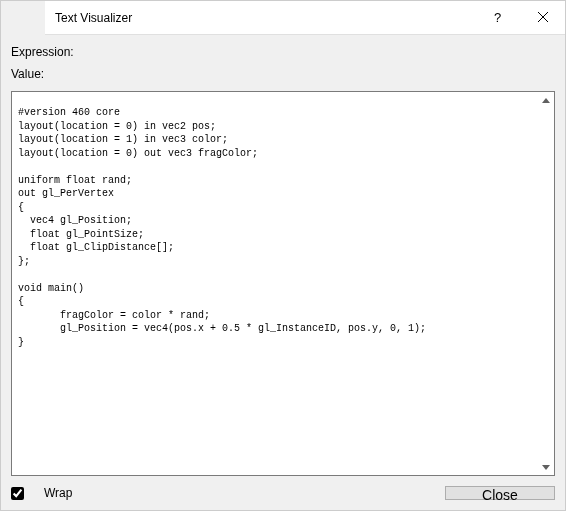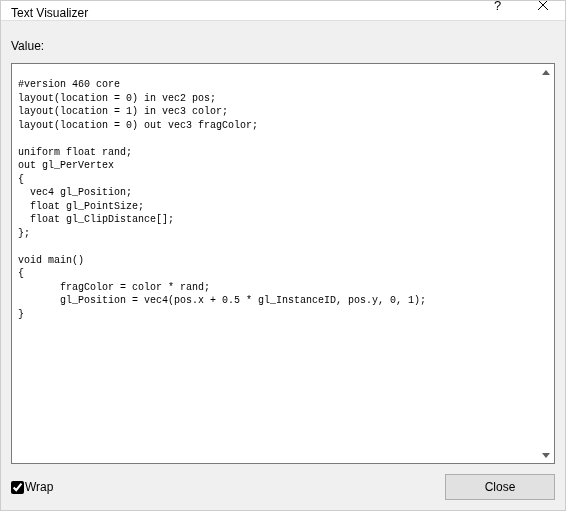--- a/index.html
+++ b/index.html
@@ -8,26 +8,27 @@
       font-size: 12px;
       background: #f0f0f0;
       width: 566px;
       height: 511px;
       overflow: hidden;
       display: flex;
       flex-direction: column;
       border: 1px solid #ccc;
     }
     .titlebar {
-      height: 20px;
+      height: 34px;
       background: #ffffff;
       display: flex;
-      align-items: flex-end;
+      align-items: center;
       padding: 0 0 0 10px;
       border-bottom: 1px solid #e0e0e0;
+      margin-left: 44px;
     }
     .titlebar .title {
       flex: 1;
       font-size: 12px;
       color: #000;
     }
     .titlebar .sysbtn {
       width: 45px;
       height: 30px;
       display: flex;
@@ -104,36 +105,36 @@
     .scroll-arrow.down { bottom: 1px; }
     .footer {
       display: flex;
       align-items: center;
       justify-content: space-between;
       padding-top: 2px;
     }
     .wrap-check {
       display: flex;
       align-items: center;
-      gap: 1px;
+      gap: 20px;
     }
     .wrap-check input[type="checkbox"] {
       width: 13px;
       height: 13px;
       accent-color: #000;
     }
     .wrap-check label {
       font-size: 12px;
     }
     .close-btn {
       width: 110px;
-      height: 26px;
+      height: 14px;
       border: 1px solid #adadad;
       background: #e1e1e1;
-      font-size: 12px;
+      font-size: 14px;
       font-family: inherit;
       color: #000;
       cursor: pointer;
     }
   </style>
 </head>
 <body>
 
 <div class="titlebar">
   <span class="title">Text Visualizer</span>
@@ -146,20 +147,21 @@
           <line x1="0" y1="0" x2="10" y2="10" stroke="#000" stroke-width="1"></line>
           <line x1="10" y1="0" x2="0" y2="10" stroke="#000" stroke-width="1"></line>
         </svg>
     </span>
   </div>
 </div>
 
 <div class="content-area">
 
   <div class="row-expr">
+    <span class="label-expr">Expression:</span>
   </div>
 
   <span class="label-value">Value:</span>
 
   <div class="value-wrap">
     <textarea class="value-box" readonly="" style="">#version 460 core
 layout(location = 0) in vec2 pos;
 layout(location = 1) in vec3 color;
 layout(location = 0) out vec3 fragColor;
 

